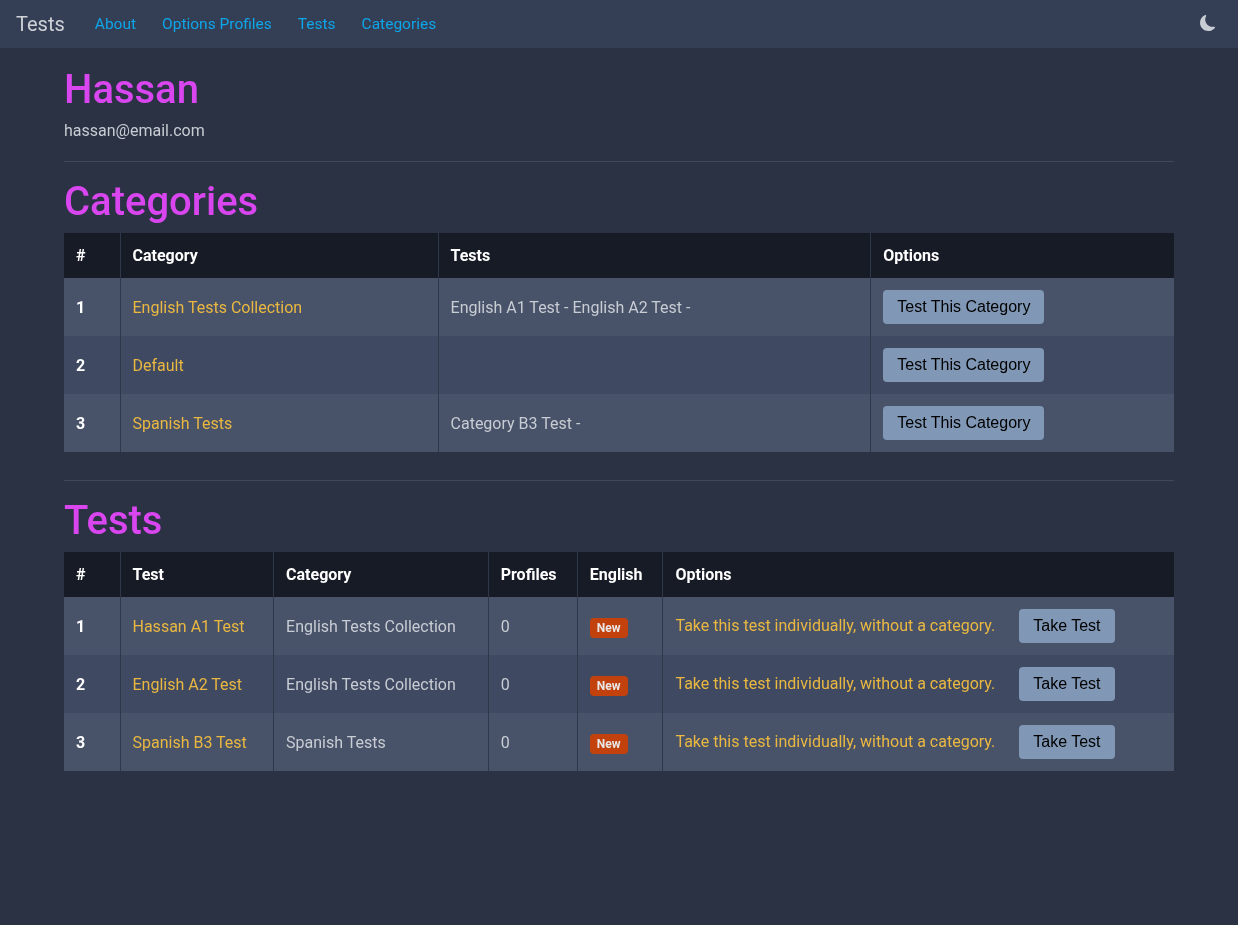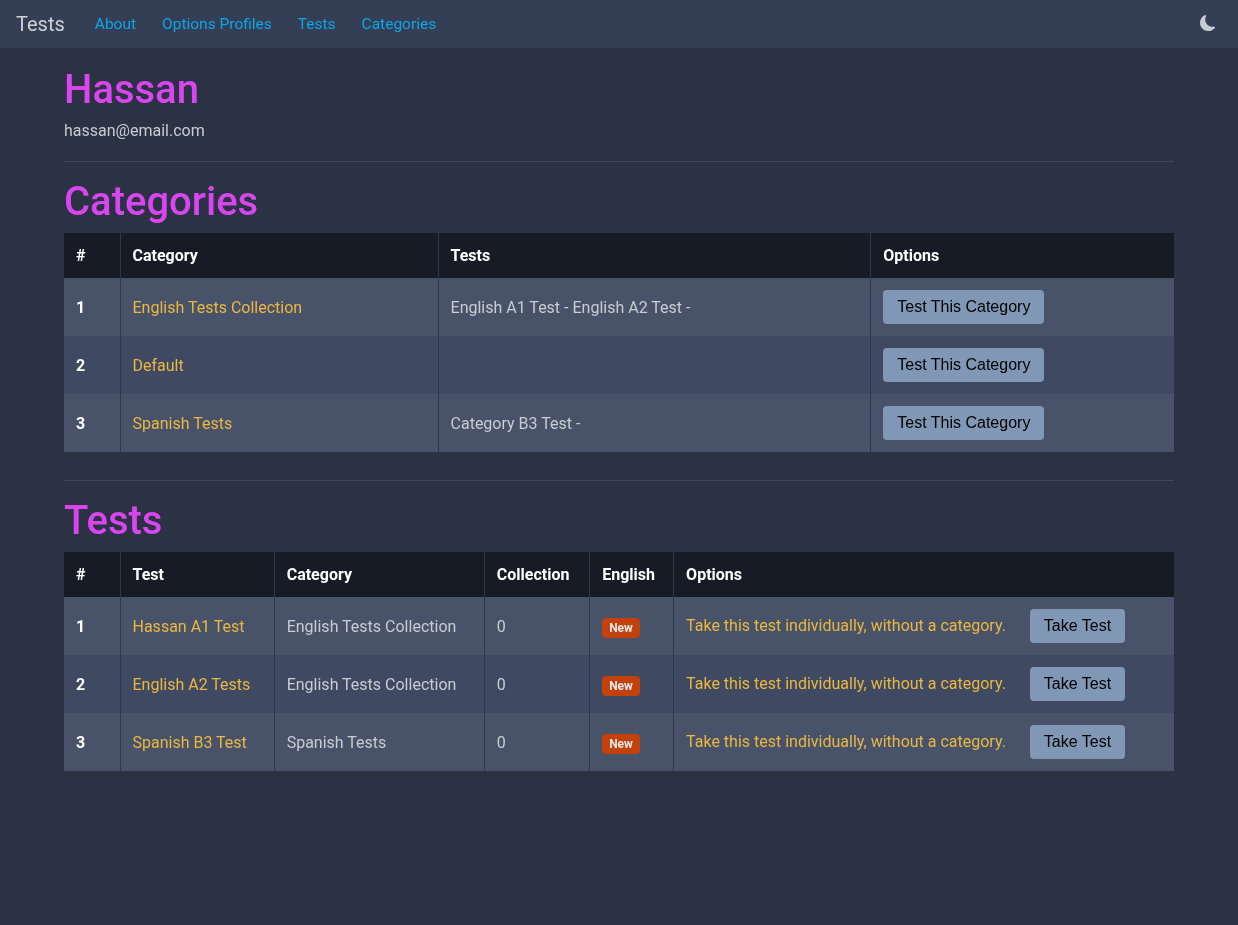--- a/index.html
+++ b/index.html
@@ -176,37 +176,37 @@
   <hr>
 
   <h1>Tests</h1>
 
   <table class="table">
     <thead>
       <tr>
         <th style="width:40px;">#</th>
         <th>Test</th>
         <th>Category</th>
-        <th>Collection</th>
+        <th>Profiles</th>
         <th>English</th>
         <th>Options</th>
       </tr>
     </thead>
     <tbody id="tests-body">
         <tr>
           <td class="row-num">1</td>
           <td><a class="link-accent">Hassan A1 Test</a></td>
           <td>English Tests Collection</td>
           <td>0</td>
           <td><span class="badge">New</span></td>
           <td class="options-cell"><a class="link-accent">Take this test individually, without a category.</a> <button class="btn-secondary">Take Test</button></td>
         </tr>
         <tr>
           <td class="row-num">2</td>
-          <td><a class="link-accent">English A2 Tests</a></td>
+          <td><a class="link-accent">English A2 Test</a></td>
           <td>English Tests Collection</td>
           <td>0</td>
           <td><span class="badge">New</span></td>
           <td class="options-cell"><a class="link-accent">Take this test individually, without a category.</a> <button class="btn-secondary">Take Test</button></td>
         </tr>
         <tr>
           <td class="row-num">3</td>
           <td><a class="link-accent">Spanish B3 Test</a></td>
           <td>Spanish Tests</td>
           <td>0</td>

